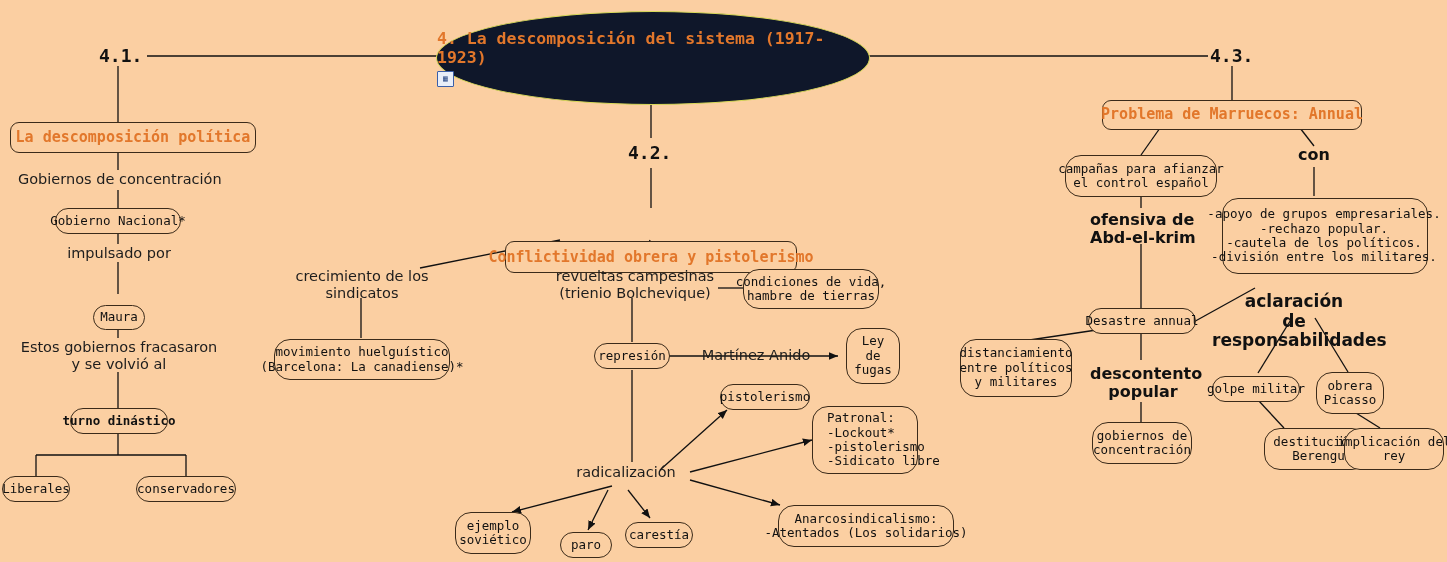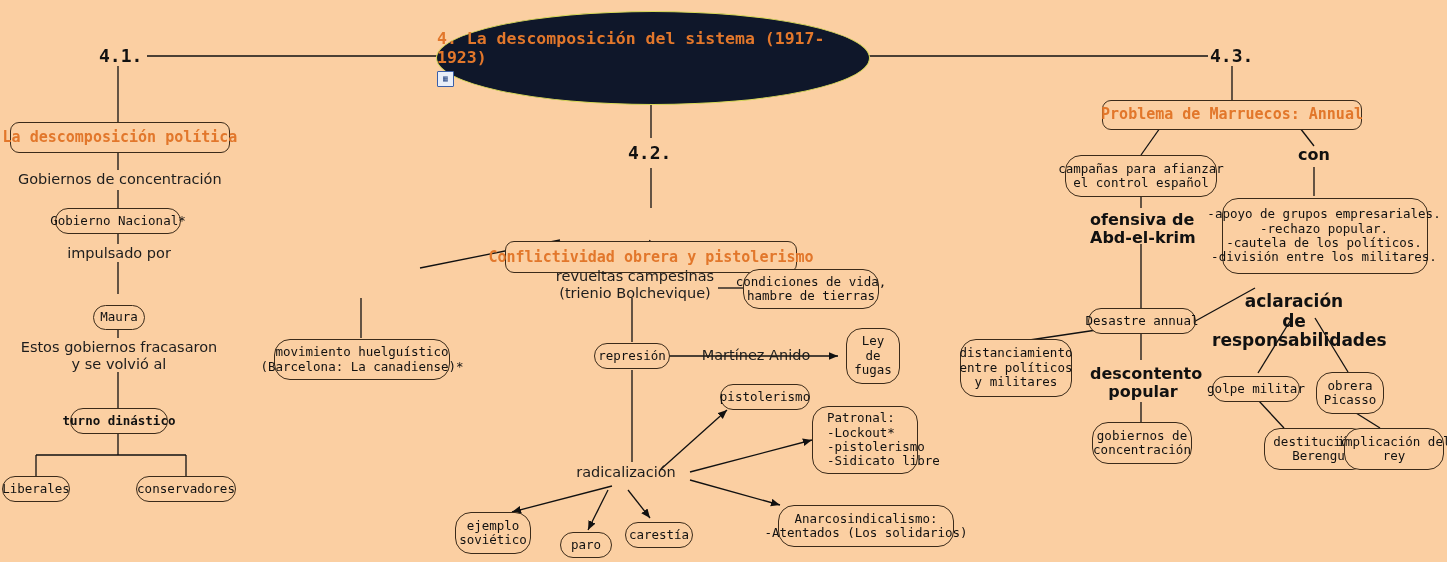--- a/index.html
+++ b/index.html
@@ -169,21 +169,21 @@
 
   <div class="ellipse" style="left:436px; top:11px; width:432px; height:92px;">
     <span>4.  La descomposición del sistema (1917-1923)</span>
     <span class="subicon">▦</span>
   </div>
 
   <div class="secnum" style="left:99px; top:45px;">4.1.</div>
   <div class="secnum" style="left:628px; top:142px;">4.2.</div>
   <div class="secnum" style="left:1210px; top:45px;">4.3.</div>
 
-  <div class="node headbox" style="left:10px; top:122px; width:220px; height:31px;">
+  <div class="node headbox" style="left:10px; top:122px; width:246px; height:31px;">
     <span>La descomposición política</span>
   </div>
 
   <div class="node plain" style="left:18px; top:171px; width:200px;">Gobiernos de concentración</div>
 
   <div class="node box" style="left:55px; top:208px; width:126px; height:26px;">
     <span>Gobierno Nacional*</span>
   </div>
 
   <div class="node plain" style="left:64px; top:245px; width:110px;">impulsado por</div>
@@ -204,20 +204,22 @@
   </div>
 
   <div class="node box" style="left:136px; top:476px; width:100px; height:26px;">
     <span>conservadores</span>
   </div>
 
   <div class="node headbox" style="left:505px; top:209px; width:292px; height:32px;margin-top:32px;">
     <span>Conflictividad obrera y pistolerismo</span>
   </div>
 
+  <div class="node plain" style="left:292px; top:268px; width:140px;">crecimiento de los
+sindicatos</div>
 
   <div class="node box" style="left:274px; top:339px; width:176px; height:41px;">
     <span>movimiento huelguístico
 (Barcelona: La canadiense)*</span>
   </div>
 
   <div class="node plain" style="left:550px; top:268px; width:170px;">revueltas campesinas
 (trienio Bolchevique)</div>
 
   <div class="node box" style="left:743px; top:269px; width:136px; height:40px;">

